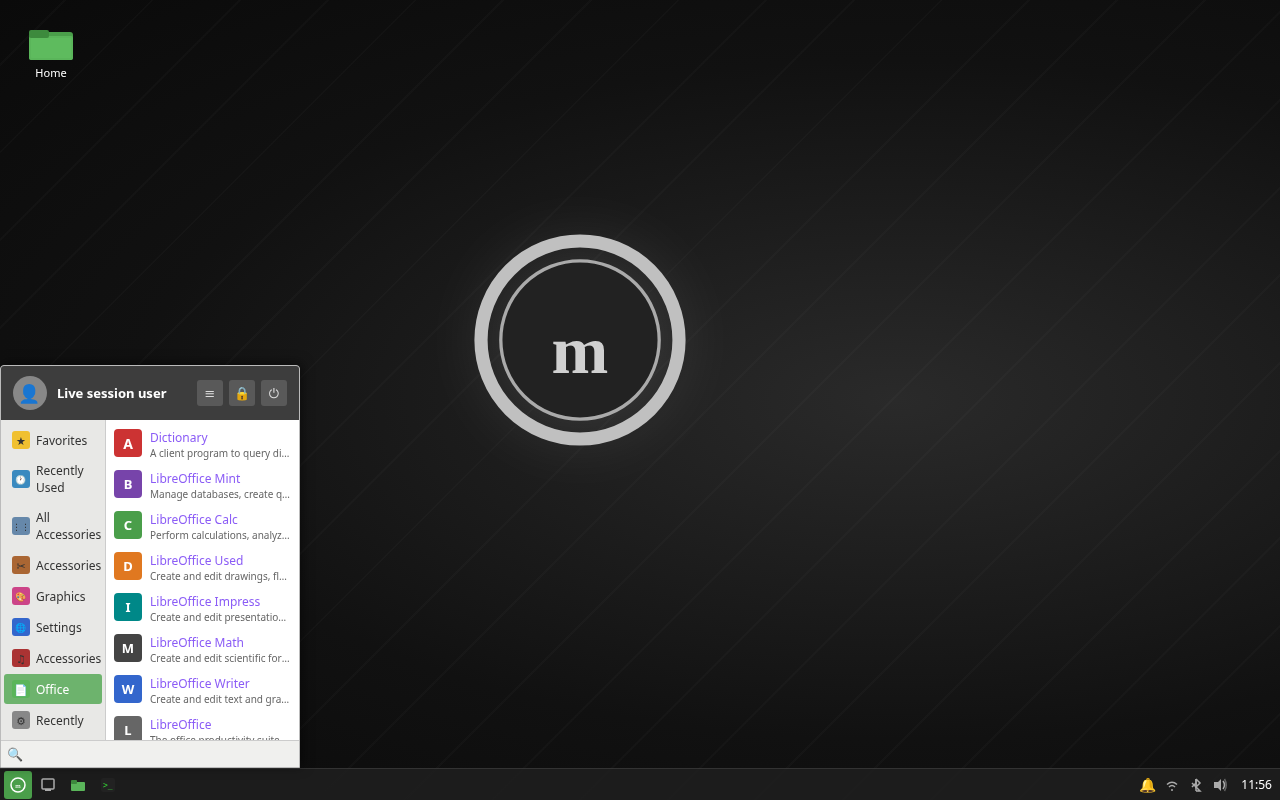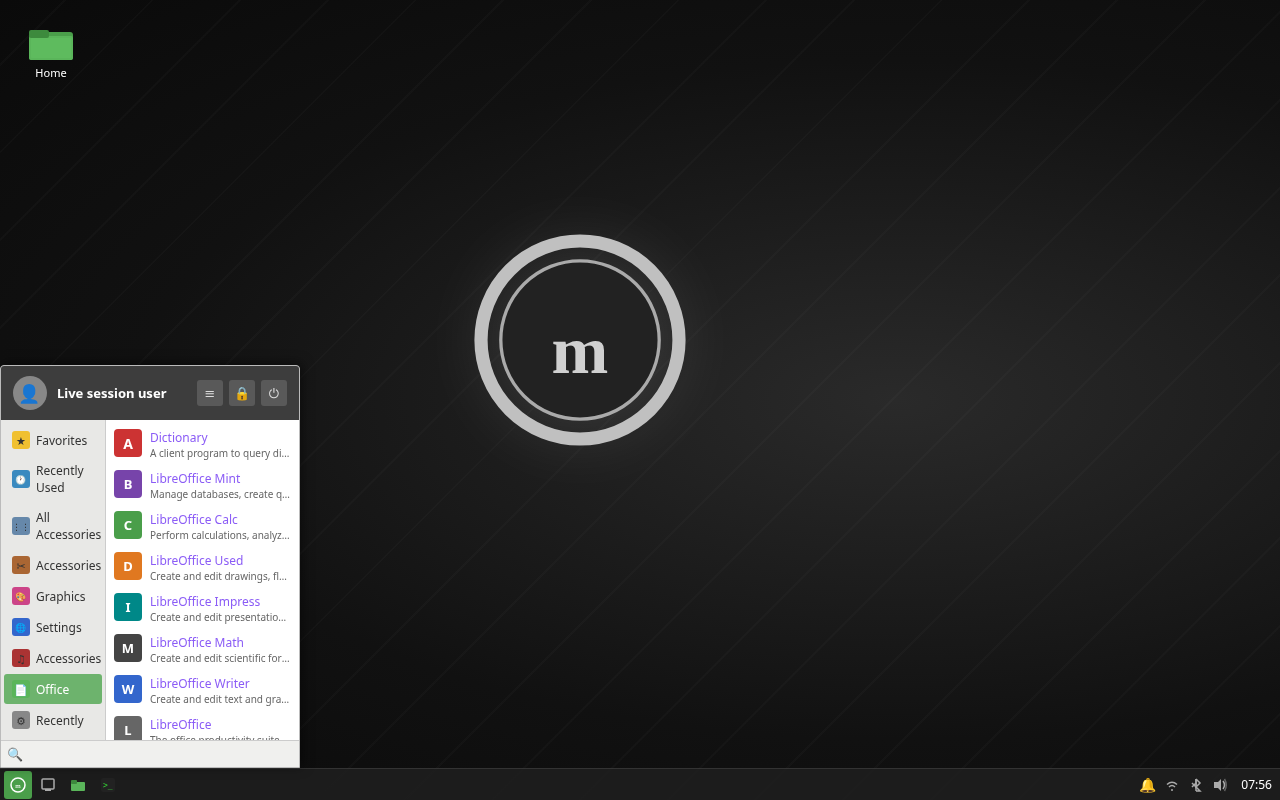--- a/index.html
+++ b/index.html
@@ -557,16 +557,16 @@
           <path d="M2 10 L6 6" fill="none" stroke="#aaa" stroke-width="1.5"></path>
         </svg>
       </div>
       <div class="taskbar-icon">
         <svg width="16" height="14" viewBox="0 0 16 14">
           <polygon points="2,4 6,4 9,1 9,13 6,10 2,10" fill="#aaa"></polygon>
           <path d="M11 3 Q14 7 11 11" fill="none" stroke="#aaa" stroke-width="1.5"></path>
           <path d="M12.5 1 Q16 7 12.5 13" fill="none" stroke="#aaa" stroke-width="1.5" opacity="0.5"></path>
         </svg>
       </div>
-      <span class="taskbar-time">07:56</span>
+      <span class="taskbar-time">11:56</span>
     </div>
   </div>
 </div>
 
 </body></html>

